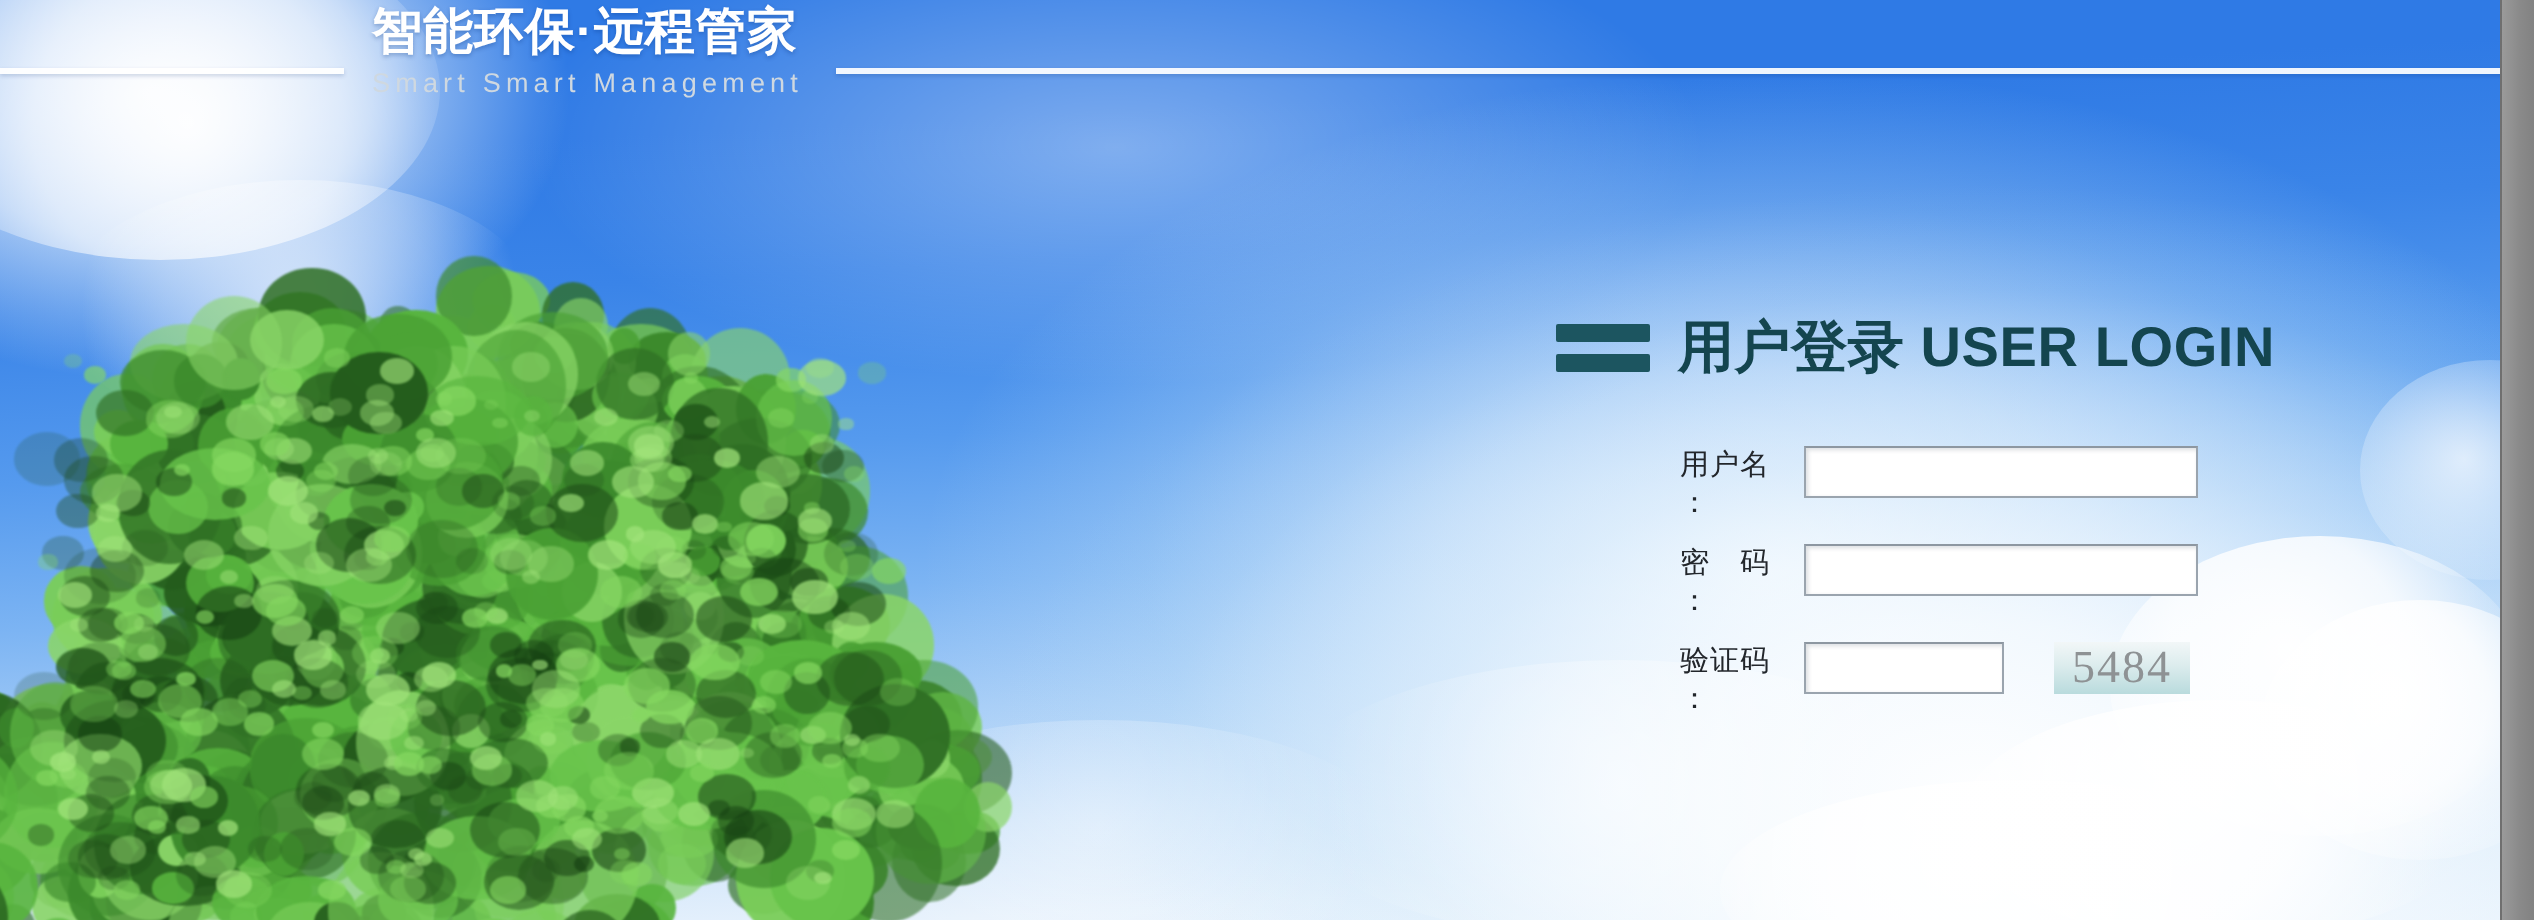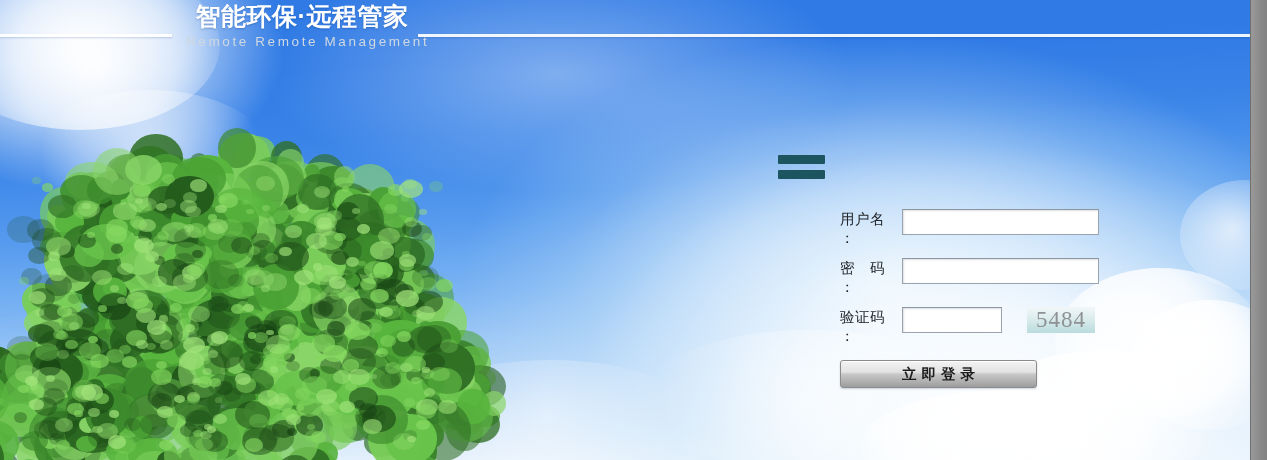--- a/index.html
+++ b/index.html
@@ -118,21 +118,20 @@
     box-shadow: 0 1px 2px rgba(0,40,110,0.18);
   }
   .header-rule.left  { left: 0px;   width: 172px; }
   .header-rule.right { left: 418px; width: 836px; }
 
   .brand {
     position: absolute;
     left: 186px;
     top: 4px;
     width: 232px;
-    text-align: center;
     line-height: 1;
   }
   .brand-cn {
     font-size: 25px;
     font-weight: bold;
     color: #ffffff;
     letter-spacing: 0.5px;
     white-space: nowrap;
     text-shadow: 0 1px 2px rgba(0,45,120,0.30);
   }
@@ -1580,30 +1579,31 @@
       <div class="leafmass" style="left: 275.727px; top: 56.3671px; width: 19.0877px; height: 14.3158px; background: rgb(163, 229, 124); opacity: 0.37;"></div>
       <div class="leafmass" style="left: 315.895px; top: 284.721px; width: 8.16928px; height: 6.12696px; background: rgb(134, 217, 97); opacity: 0.64;"></div>
       <div class="leafmass" style="left: 178.562px; top: 195.276px; width: 9.71752px; height: 7.28814px; background: rgb(163, 229, 124); opacity: 0.56;"></div>
     </div>
 
   <div class="header-rule left"></div>
   <div class="header-rule right"></div>
 
   <div class="brand">
     <div class="brand-cn">智能环保·远程管家</div>
-    <div class="brand-en">Remote Remote Management</div>
+    <div class="brand-en">Smart Smart Management</div>
   </div>
 
   <div class="login">
 
     <div class="login-title-row">
       <span class="eq-icon">
         <i></i>
           <i></i>
       </span>
+      <span class="login-title">用户登录 USER LOGIN</span>
     </div>
 
     <div class="form">
 
       <div class="field-row">
         <label class="field-label">
           <span>用户名</span>
           <span class="colon">：</span>
         </label>
         <input class="txt wide" type="text" value="" style="">
@@ -1619,23 +1619,20 @@
 
       <div class="field-row">
         <label class="field-label">
           <span>验证码</span>
           <span class="colon">：</span>
         </label>
         <input class="txt narrow" type="text" value="" style="">
         <div class="captcha">5484</div>
       </div>
 
-      <div class="btn-row">
-        <button class="login-btn">立即登录</button>
-      </div>
 
     </div>
   </div>
 
   <div class="scrollbar">
     <div class="gutter"></div>
   </div>
 
 </div>
 

